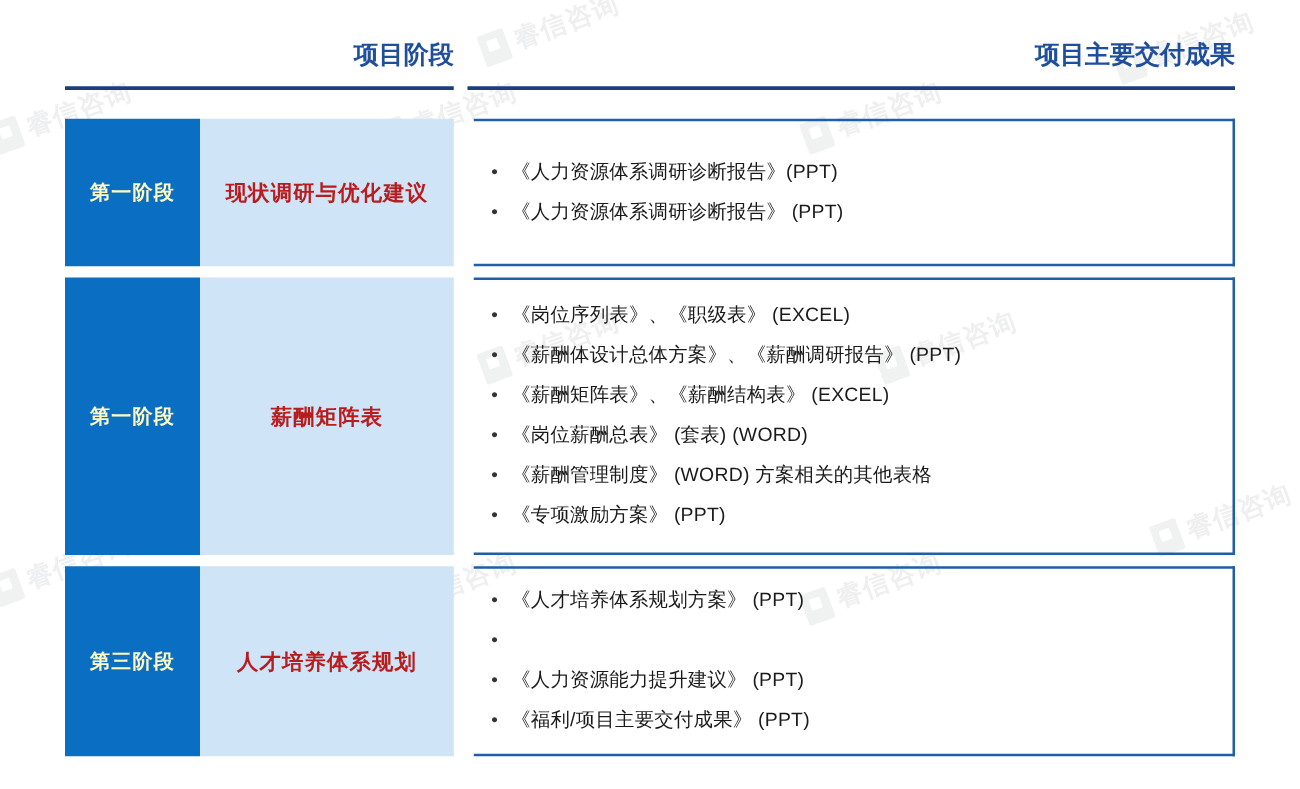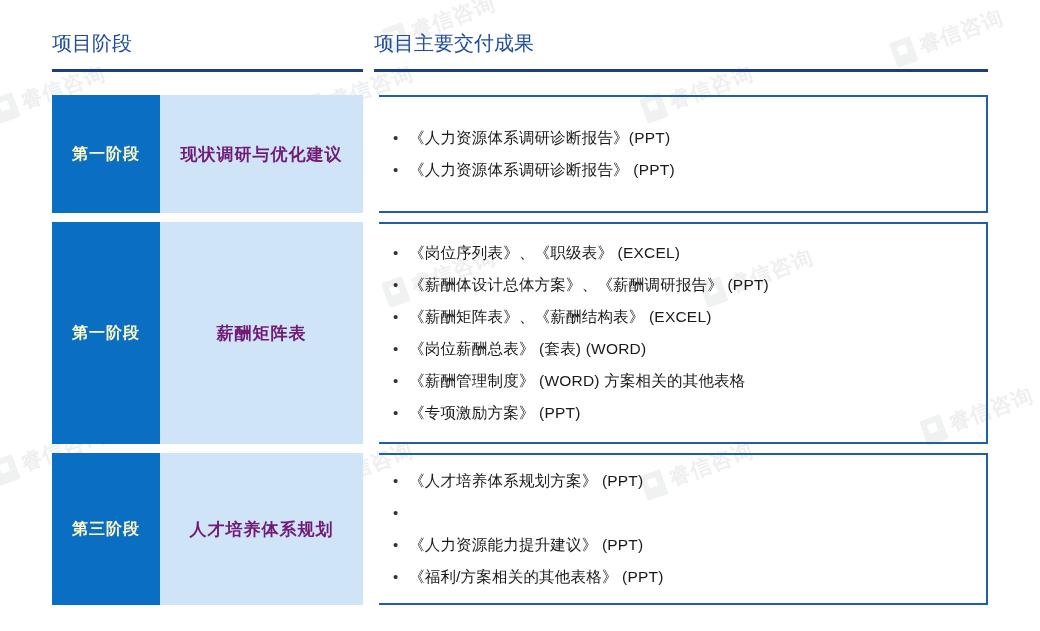--- a/index.html
+++ b/index.html
@@ -60,23 +60,23 @@
     position: absolute;
     top: 30px;
     left: 52px;
     right: 52px;
     height: 48px;
     z-index: 10;
   }
   .header-cell {
     position: absolute;
     top: 0;
-    text-align: left;
+    text-align: right;
     font-size: 20px;
-    font-weight: normal;
+    font-weight: bold;
     color: #1f4e9c;
     padding-bottom: 12px;
   }
   .header-left {
     left: 0;
     width: 311px;
     border-bottom: 3px solid #1b3f7a;
   }
   .header-right {
     left: 322px;
@@ -104,21 +104,21 @@
     font-size: 16px;
     font-weight: bold;
     display: flex;
     align-items: center;
     justify-content: center;
     letter-spacing: 1px;
   }
   .stage-title {
     width: 203px;
     background: #cfe4f7;
-    color: #701a75;
+    color: #b91c1c;
     font-size: 17px;
     font-weight: bold;
     display: flex;
     align-items: center;
     justify-content: center;
     text-align: left;
     letter-spacing: 1px;
   }
   .deliverables {
     flex: 1;
@@ -267,16 +267,16 @@
     </div>
     <div class="deliverable-item">
       <span class="bullet">•</span>
     </div>
     <div class="deliverable-item">
       <span class="bullet">•</span>
       <span class="deliverable-text">《人力资源能力提升建议》 (PPT)</span>
     </div>
     <div class="deliverable-item">
       <span class="bullet">•</span>
-      <span class="deliverable-text">《福利/方案相关的其他表格》 (PPT)</span>
+      <span class="deliverable-text">《福利/项目主要交付成果》 (PPT)</span>
     </div>
   </div>
 </div>
 
 </body></html>

